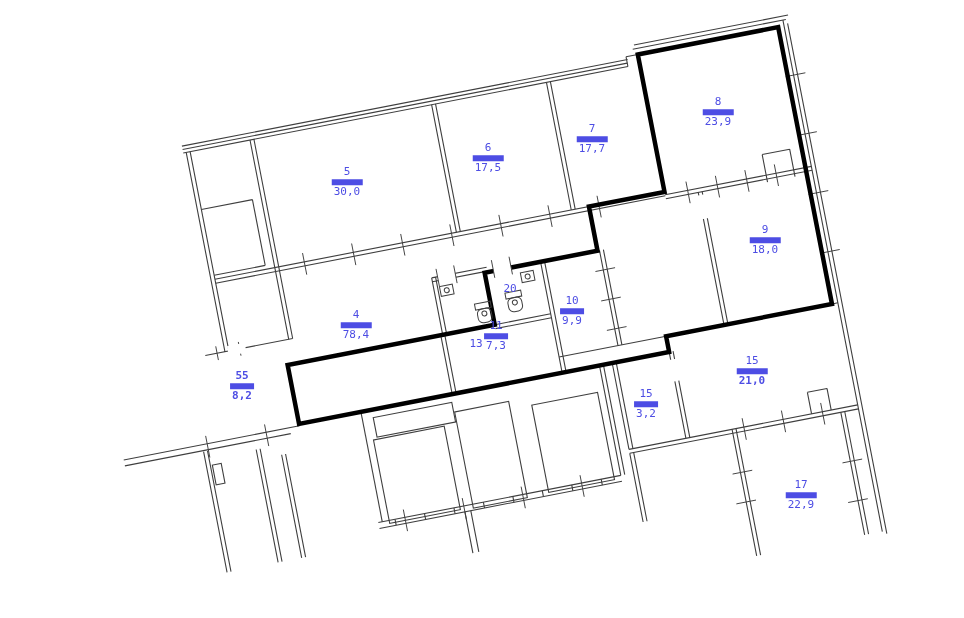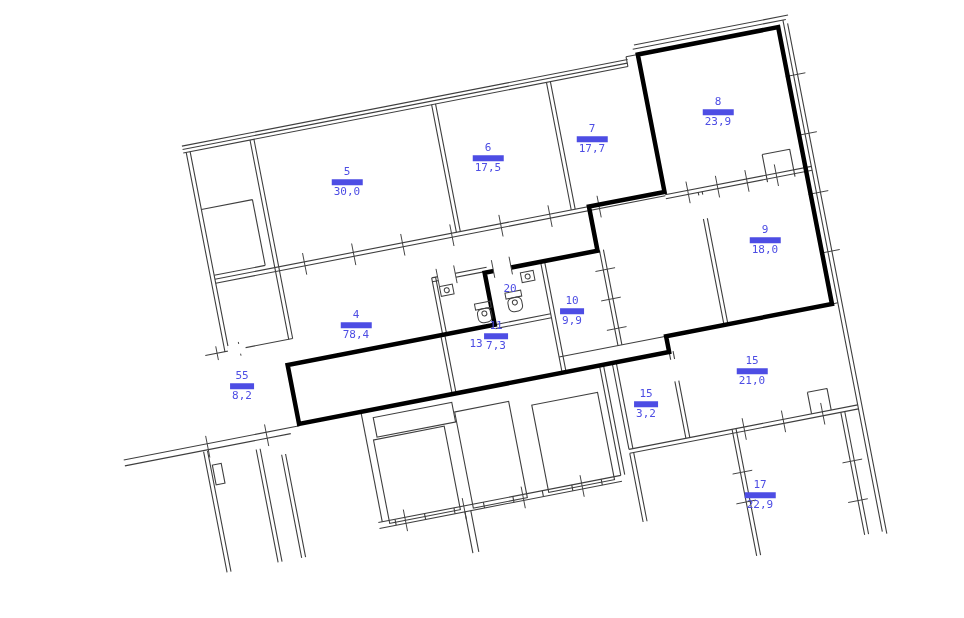--- a/index.html
+++ b/index.html
@@ -170,31 +170,31 @@
         <div class="num">20</div>
       </div>
       <div class="room-label" style="left: 572px; top: 311px; color: rgb(77, 77, 228);">
         <div class="num">10</div>
         <div class="area" style="border-top-color: rgb(77, 77, 228);">9,9</div>
       </div>
       <div class="room-label" style="left: 496px; top: 336px; color: rgb(77, 77, 228);">
         <div class="num">11</div>
         <div class="area" style="border-top-color: rgb(77, 77, 228);">7,3</div>
       </div>
-      <div class="room-label" style="left: 242px; top: 386px; color: rgb(77, 77, 228);">
+      <div class="room-label" style="left: 242px; top: 386px; color: rgb(77, 77, 228); font-weight: bold;">
         <div class="num">55</div>
         <div class="area" style="border-top-color: rgb(77, 77, 228);">8,2</div>
       </div>
       <div class="room-label" style="left: 646px; top: 404px; color: rgb(77, 77, 228); text-align: center;">
         <div class="num">15</div>
         <div class="area" style="border-top-color: rgb(77, 77, 228);">3,2</div>
       </div>
       <div class="room-label" style="left: 752px; top: 371px; color: rgb(77, 77, 228);">
         <div class="num">15</div>
-        <div class="area" style="border-top-color: rgb(77, 77, 228);">21,0</div>
-      </div>
-      <div class="room-label" style="left: 760px; top: 495px; color: rgb(77, 77, 228);">
+        <div class="area" style="border-top-color: rgb(77, 77, 228); font-weight: bold;">21,0</div>
+      </div>
+      <div class="room-label" style="left: 801px; top: 495px; color: rgb(77, 77, 228);">
         <div class="num">17</div>
         <div class="area" style="border-top-color: rgb(77, 77, 228);">22,9</div>
       </div>
     </div>
 
 </div>
 
 </body></html>

